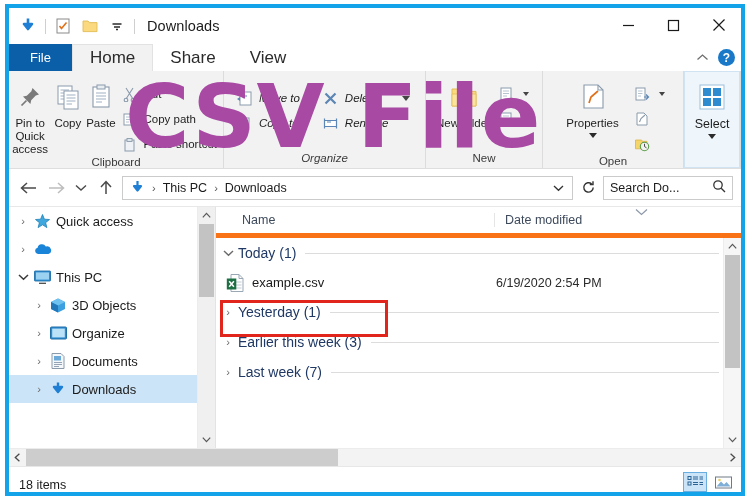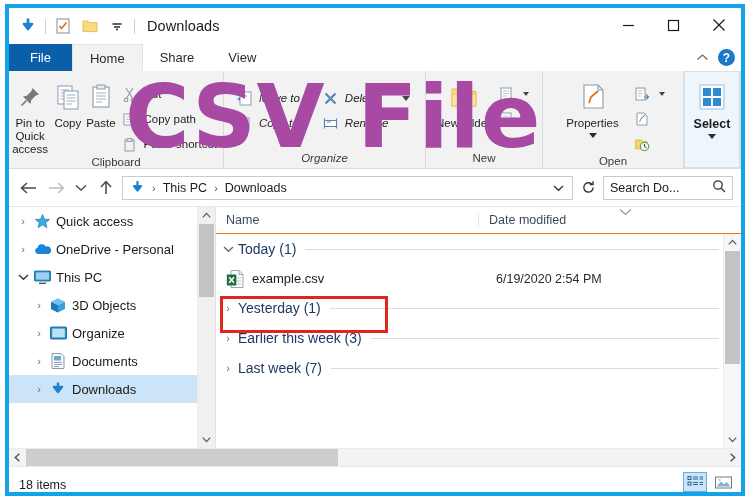--- a/index.html
+++ b/index.html
@@ -80,21 +80,21 @@
     display: flex;
     align-items: stretch;
     background: #ffffff;
     position: relative;
     flex: 0 0 auto;
   }
   .tab {
     display: flex;
     align-items: center;
     justify-content: center;
-    font-size: 13px;
+    font-size: 17px;
     color: #2b2b2b;
     padding: 0 17px;
     box-sizing: border-box;
   }
   .tab.file {
     background: #0B5EA8;
     color: #ffffff;
     padding: 0 21px;
     font-size: 13px;
   }
@@ -209,21 +209,20 @@
     display:inline-block;
     margin-top: 3px;
   }
   .vsep { width:1px; background:#dcdcdc; margin: 6px 6px 20px 6px; }
 
   .select-box {
     border: 1px solid #cfe3f2;
     background: #eef6fc;
     height: 100%;
     box-sizing: border-box;
-    font-weight: bold;
   }
 
   
   .watermark {
     position: absolute;
     left: 116px;
     top: -2px;
     font-family: "DejaVu Sans", sans-serif;
     font-weight: bold;
     font-size: 88px;
@@ -370,23 +369,24 @@
     flex: 1;
     position: relative;
     overflow: hidden;
     display: flex;
     flex-direction: column;
   }
   .colheader {
     height: 26px;
     display: flex;
     align-items: center;
-    border-bottom: 1px solid #f97316;
+    border-bottom: 5px solid #f97316;
     position: relative;
     flex: 0 0 auto;
+    padding-left: 16px;
   }
   .col {
     font-size: 12.5px;
     color: #3d4a5c;
     padding-left: 10px;
     box-sizing: border-box;
     position: relative;
   }
   .col.name { width: 262px; }
   .col.date { width: 180px; border-left: 1px solid #e5e5e5; }
@@ -883,21 +883,20 @@
         <span class="nav-lbl">Quick access</span>
       </div>
 
       <div class="nav-item">
         <span class="nav-chev">›</span>
         <span class="nav-ico">
           <svg width="19" height="15" viewBox="0 0 19 15">
             <path d="M5 12 a3.2 3.2 0 0 1 -0.4 -6.3 A4.4 4.4 0 0 1 12.8 4.6 A3.6 3.6 0 0 1 15.5 12 Z" fill="#1A84D8"></path>
           </svg>
         </span>
-        <span class="nav-lbl">OneDrive - Personal</span>
       </div>
 
       <div class="nav-item">
         <span class="nav-chev">
           <svg width="11" height="8" viewBox="0 0 11 8">
               <path d="M1 2 L5.5 6.3 L10 2" fill="none" stroke="#3a3a3a" stroke-width="1.5"></path>
             </svg>
         </span>
         <span class="nav-ico">
           <svg width="19" height="16" viewBox="0 0 19 16">

